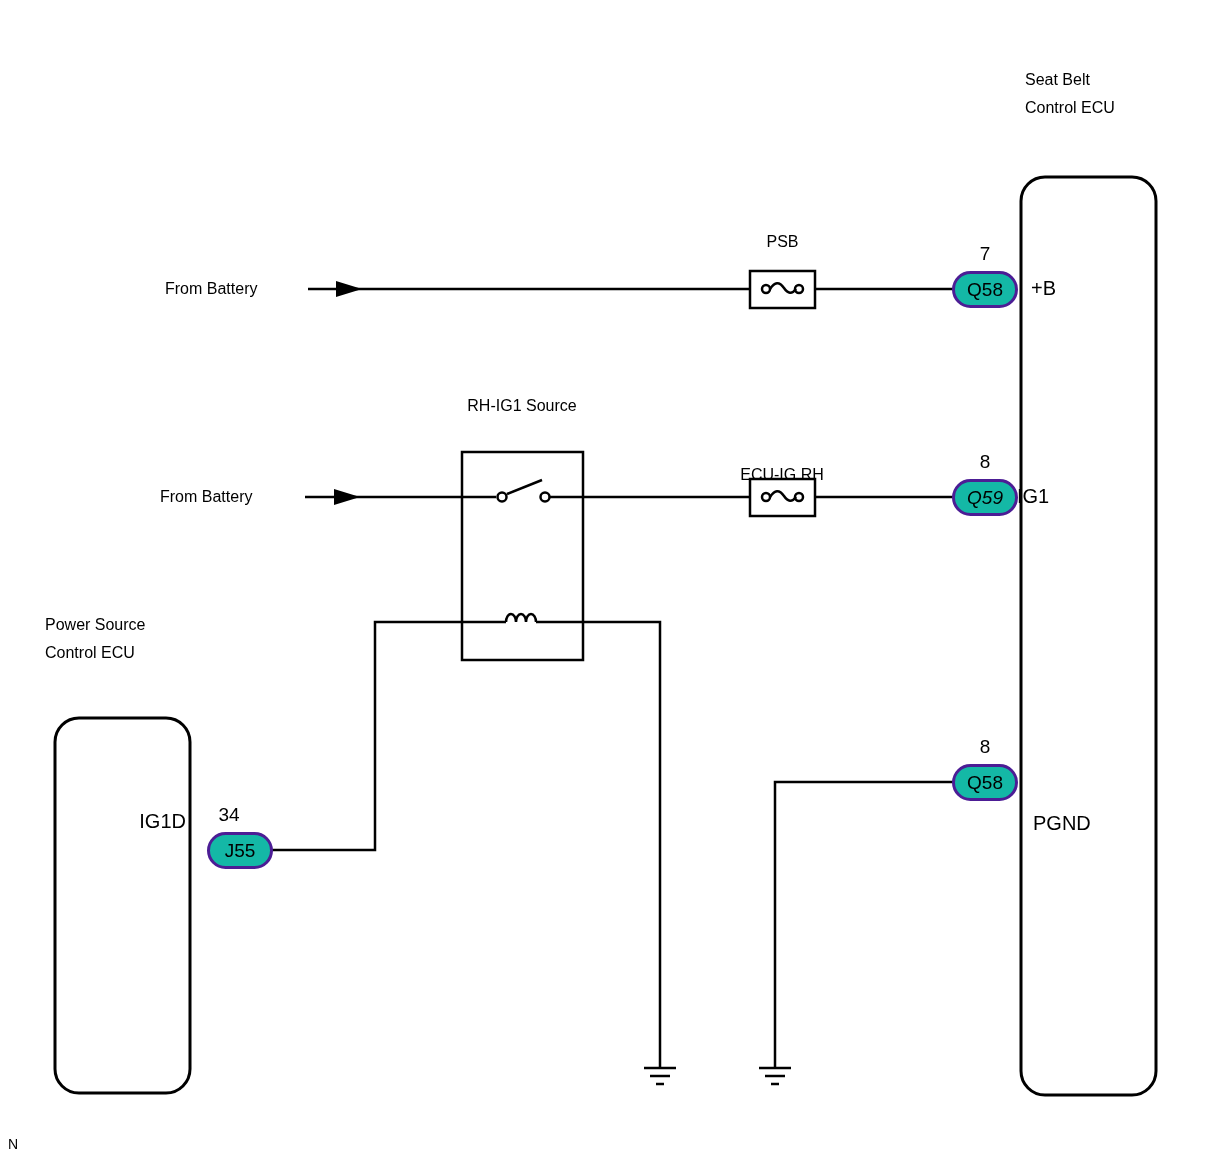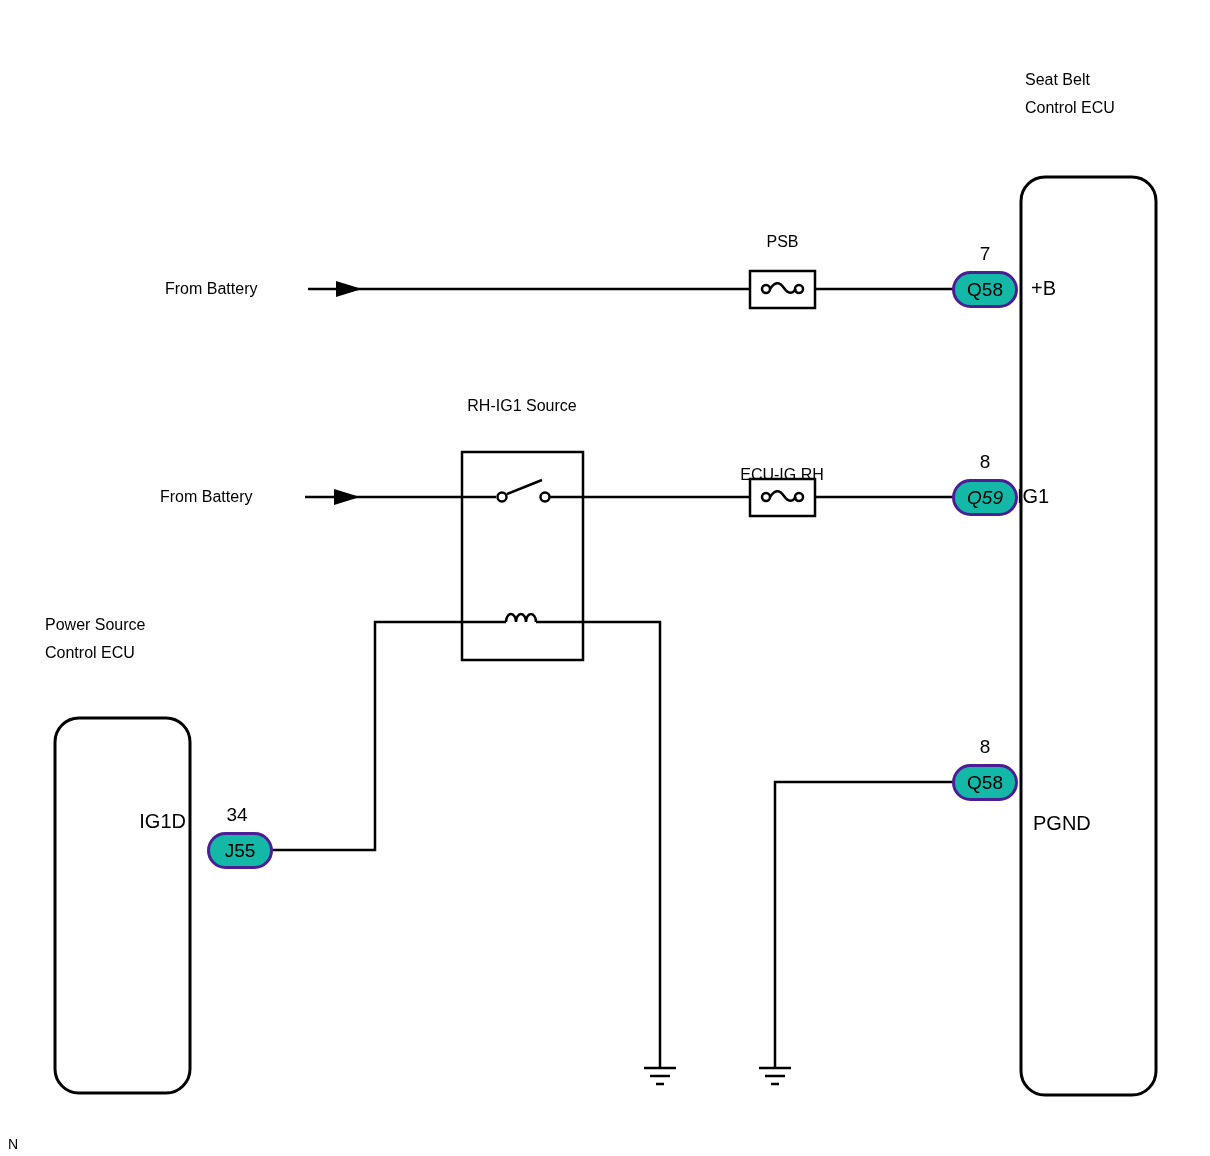--- a/index.html
+++ b/index.html
@@ -134,21 +134,21 @@
     <span>Q59</span>
   </div>
   <div class="sig" style="left:1017px;top:485px;">IG1</div>
 
   <div class="pin" style="left:952px;top:736px;">8</div>
   <div class="pill" style="left:952px;top:764px;">
     <span>Q58</span>
   </div>
   <div class="sig" style="left:1033px;top:812px;">PGND</div>
 
-  <div class="pin" style="left:204px;top:804px;">34</div>
+  <div class="pin" style="left:196px;top:804px;">34</div>
   <div class="pill" style="left:207px;top:832px;">
     <span>J55</span>
   </div>
   <div class="sig right" style="left:118px;top:810px;width:68px;text-align:right;">IG1D</div>
 
   <div class="lbl small" style="left:8px;top:1130px;">N</div>
 
 </div>
 
 </body></html>

